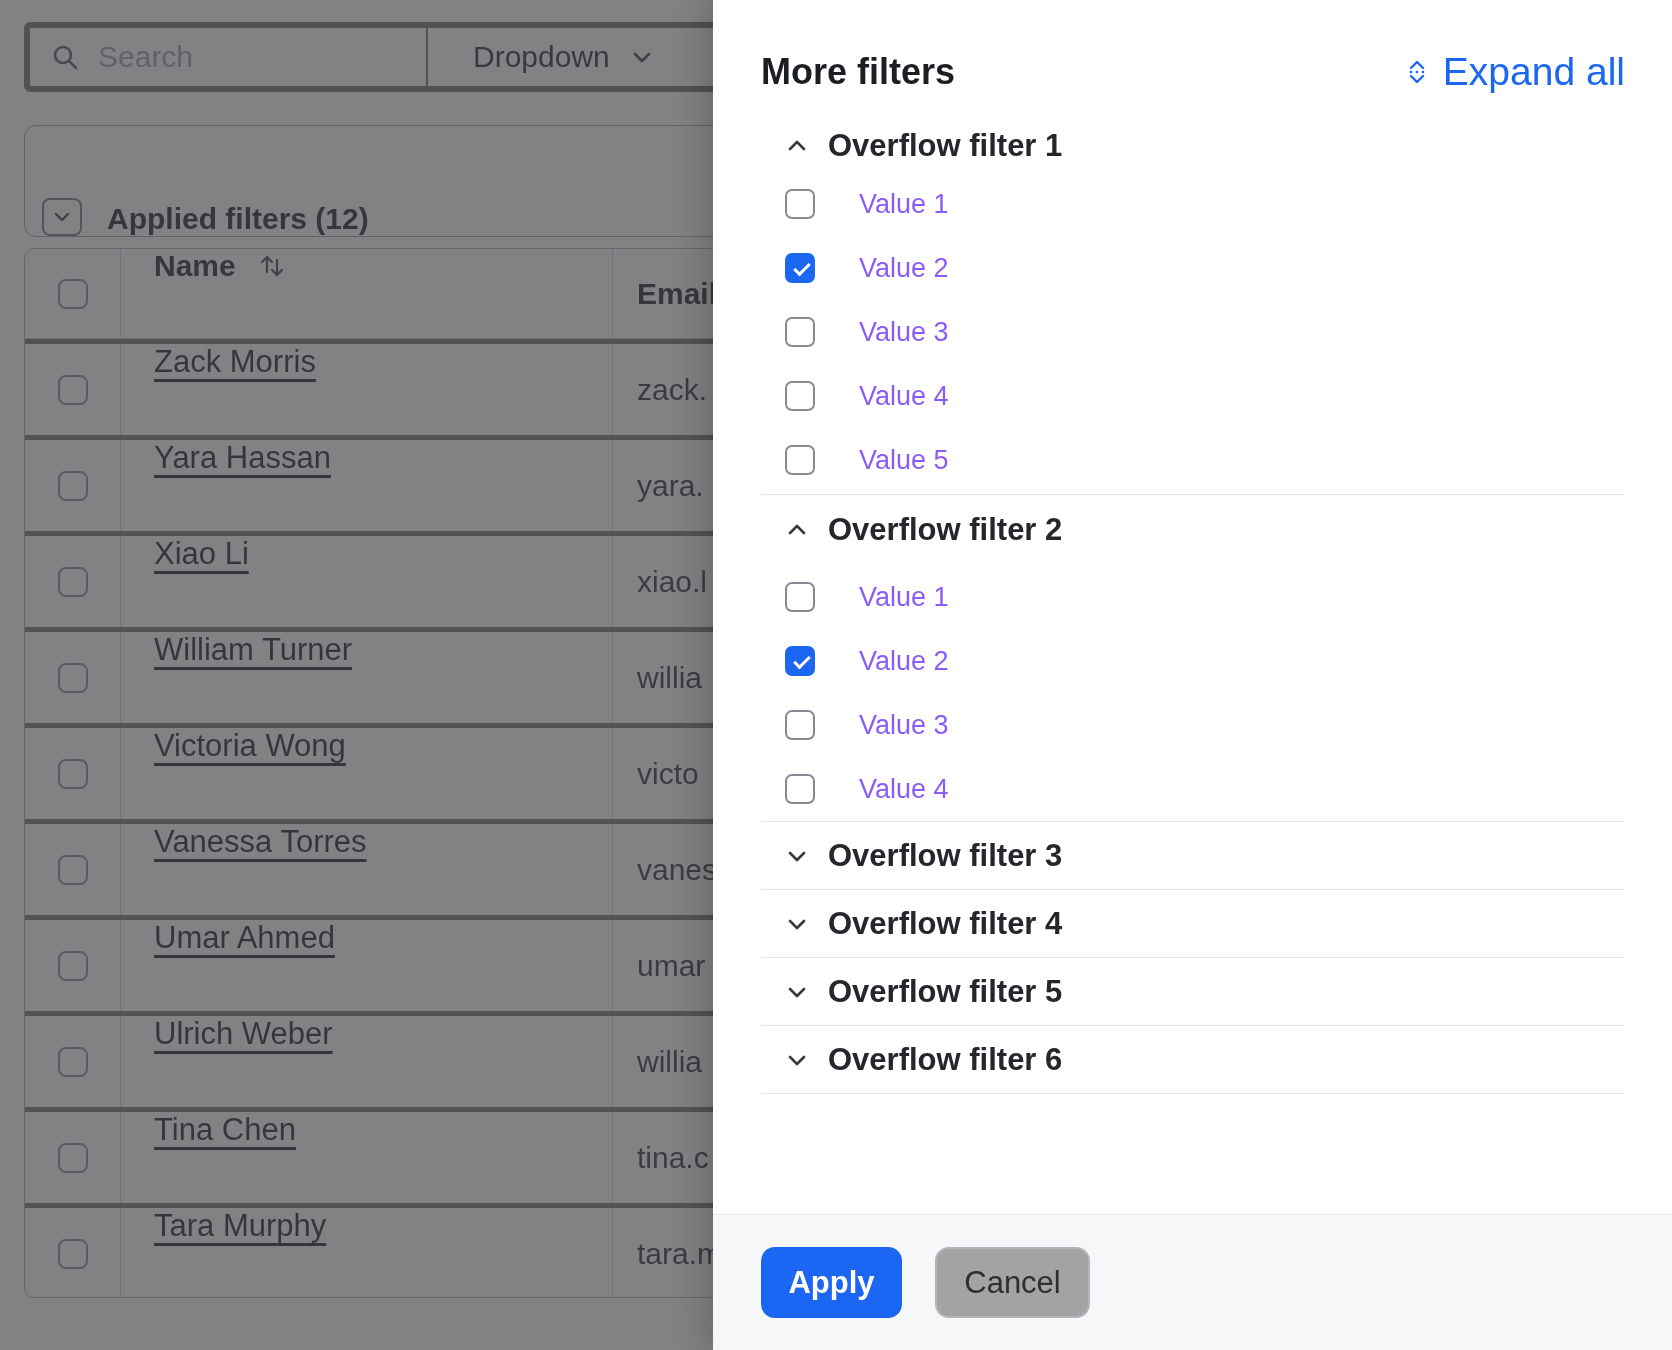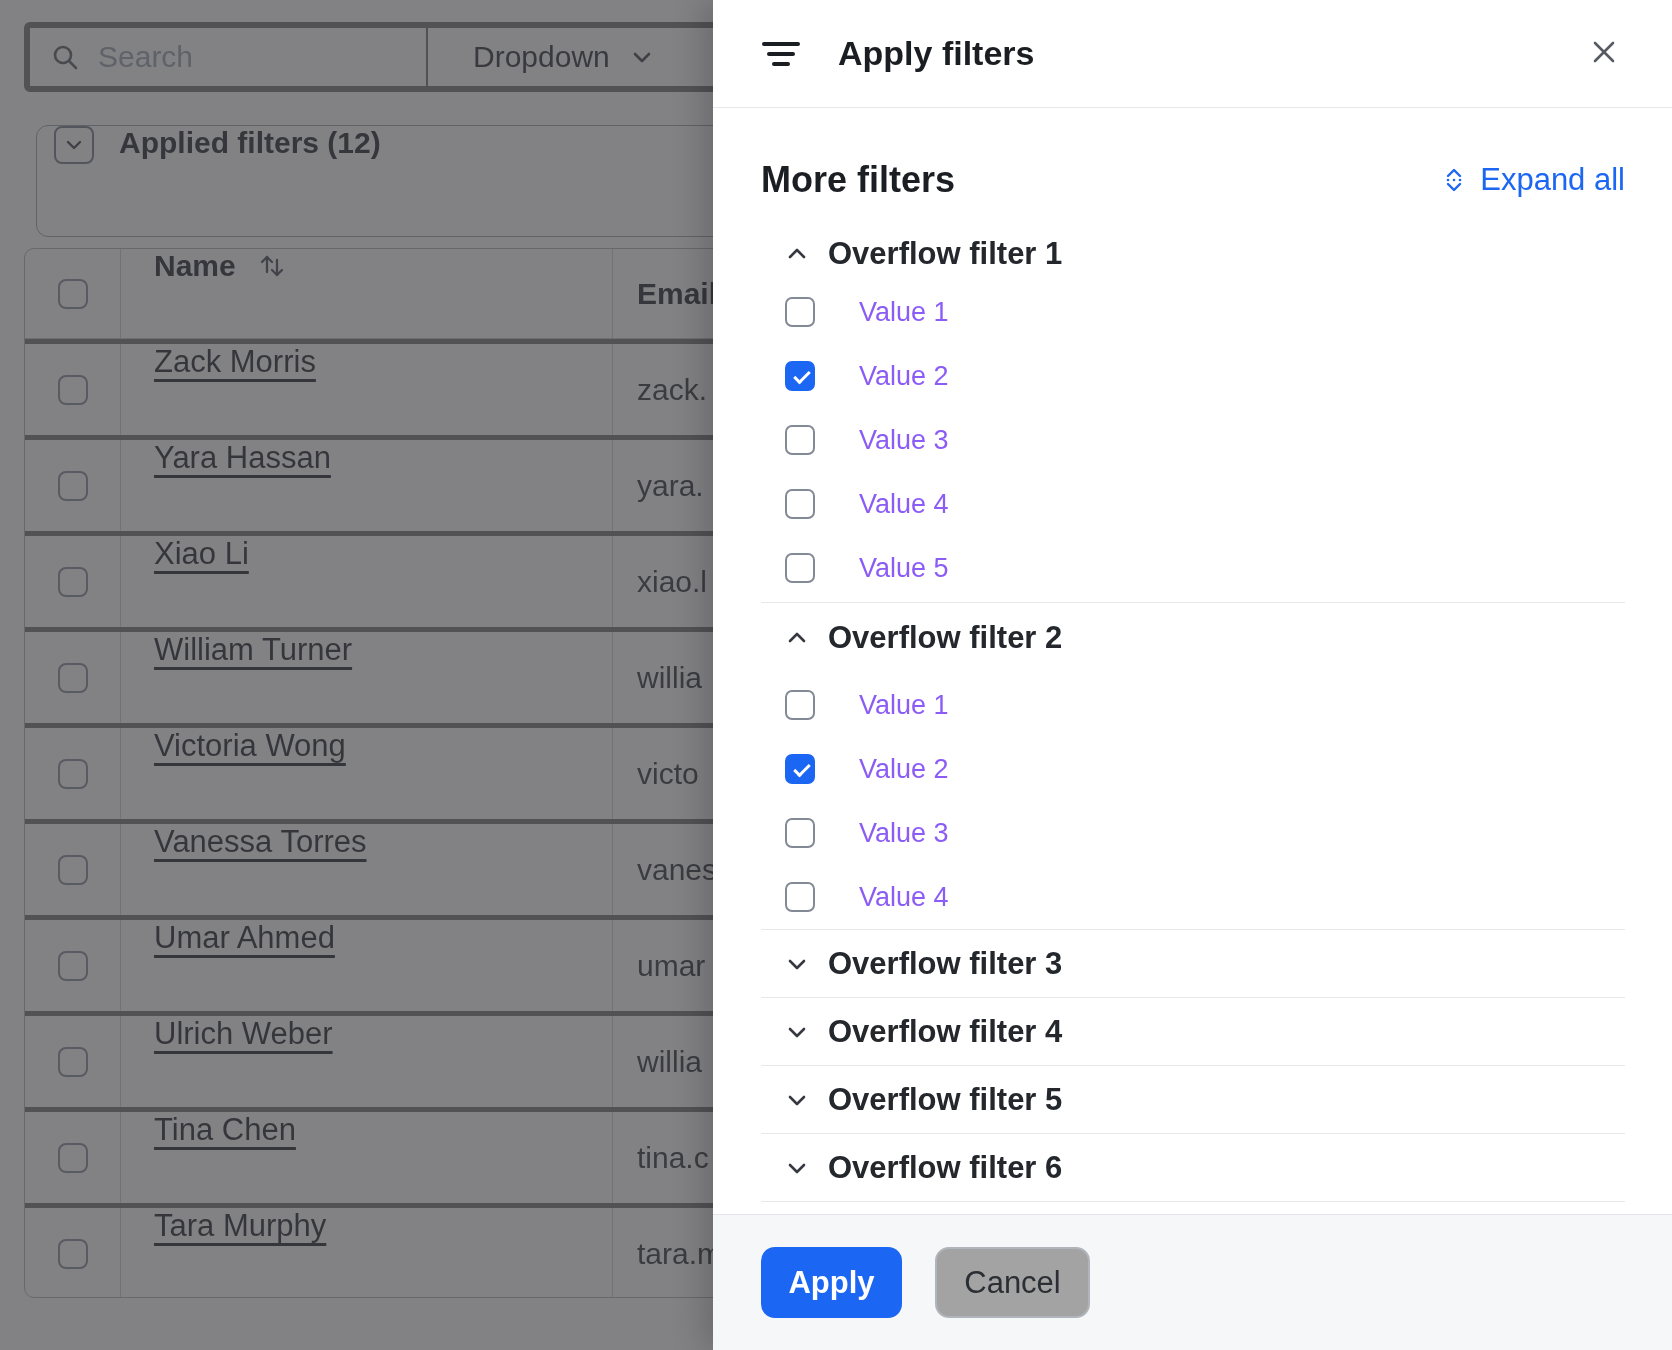--- a/index.html
+++ b/index.html
@@ -12,22 +12,22 @@
 
   .search-group { position:absolute; left:24px; top:22px; width:916px; height:70px;
     border:6px solid #737373; border-radius:6px; display:flex; align-items:center; background:#fff; }
   .search-seg { flex:0 0 396px; display:flex; align-items:center; height:100%; padding-left:20px; }
   .search-placeholder { color:#9aa1ab; font-size:30px; margin-left:18px; }
   .vdiv { width:2px; align-self:stretch; background:#6b7179; }
   .dropdown-seg { display:flex; align-items:center; height:100%; padding-left:45px; }
   .dropdown-label { color:#2a2e34; font-size:30px; font-weight:500; }
   .dropdown-seg .chev { margin-left:18px; }
 
-  .applied-panel { position:absolute; left:36px; top:125px; width:916px; height:112px;
-    border:1.5px solid #9aa0a8; border-radius:12px; background:#fff; display:flex; align-items:flex-start; }
+  .applied-panel { position:absolute; left:24px; top:125px; width:916px; height:112px;
+    border:1.5px solid #9aa0a8; border-radius:12px; background:#fff; display:flex; align-items:flex-end; }
   .applied-chevbtn { width:40px; height:38px; margin-left:17px; border:2px solid #777d86;
     border-radius:8px; display:flex; align-items:center; justify-content:center; background:#fff; }
   .applied-label { margin-left:25px; font-size:30px; font-weight:bold; color:#22252b; }
 
   .table { position:absolute; left:24px; top:248px; width:1060px; height:1050px;
     border:1px solid #aeb3ba; border-radius:10px; background:#fff; overflow:hidden; }
   .trow { display:flex; align-items:center; height:96px; border-top:5px solid #737373; }
   .trow.thead { height:90px; border-top:none; border-bottom:1px solid #c3c7cd; }
   .c1 { flex:0 0 96px; display:flex; align-items:center; justify-content:center;
     align-self:stretch; border-right:1px solid #ccd0d5; }
@@ -50,21 +50,21 @@
   .drawer-header { height:108px; border-bottom:1px solid #e7e8ec; display:flex; align-items:center;
     padding:0 47px 0 48px; position:relative; }
   .drawer-title { font-size:34px; font-weight:bold; color:#1a1d22; margin-left:37px; }
   .close-btn { position:absolute; right:44px; top:28px; width:48px; height:48px; border:none;
     background:transparent; display:flex; align-items:center; justify-content:center; cursor:pointer; }
 
   .drawer-body { padding:0 47px 8px 48px; }
   .heading-row { margin-top:52px; height:40px; display:flex; align-items:center; justify-content:space-between; }
   .more-filters { font-size:36px; font-weight:bold; color:#1b1e23; }
   .expand-all { display:flex; align-items:center; gap:12px; background:none; border:none; cursor:pointer; }
-  .expand-all span { font-size:31px; color:var(--accent,#1b66f2); }
+  .expand-all span { font-size:39px; color:var(--accent,#1b66f2); }
 
   .sec-head { display:flex; align-items:center; padding-left:24px; }
   .sec-head .icon-box { width:24px; display:flex; justify-content:center; }
   .sec-title { margin-left:19px; font-size:31px; font-weight:bold; color:#24272c; }
   .sh-1 { margin-top:28px; height:52px; }
   .sh-2 { height:70px; }
   .sh-collapsed { height:67px; }
 
   .opt-row { height:64px; display:flex; align-items:center; padding-left:24px; }
   .opt-box { width:30px; height:30px; border:2px solid #838a96; border-radius:7px; background:#fff;
@@ -256,38 +256,20 @@
             <span class="email-cell">tara.m</span>
           </div>
       </div>
     </div>
   </div>
 
   <div class="overlay" style="background: rgba(66, 66, 70, 0.66);"></div>
 
   <aside class="drawer">
 
-    <div class="drawer-header">
-      <span>
-        <svg width="40" height="30" viewBox="0 0 40 30">
-          <line x1="3" y1="5" x2="37" y2="5" stroke="#1a1d22" stroke-width="4" stroke-linecap="round"></line>
-          <line x1="8" y1="15" x2="32" y2="15" stroke="#1a1d22" stroke-width="4" stroke-linecap="round"></line>
-          <line x1="13" y1="25" x2="27" y2="25" stroke="#1a1d22" stroke-width="4" stroke-linecap="round"></line>
-        </svg>
-      </span>
-      <h2 class="drawer-title">Apply filters</h2>
-      <button class="close-btn">
-        <span>
-          <svg width="30" height="30" viewBox="0 0 30 30">
-            <line x1="6" y1="6" x2="24" y2="24" stroke="#565b63" stroke-width="2.6" stroke-linecap="round"></line>
-            <line x1="24" y1="6" x2="6" y2="24" stroke="#565b63" stroke-width="2.6" stroke-linecap="round"></line>
-          </svg>
-        </span>
-      </button>
-    </div>
 
     <div class="drawer-body">
 
       <div class="heading-row">
         <h3 class="more-filters">More filters</h3>
         <button class="expand-all">
           <span>
             <svg width="28" height="28" viewBox="0 0 28 28">
               <polyline points="8,10 14,4 20,10" fill="none" stroke="#1b66f2" stroke-width="2.4" stroke-linecap="round" stroke-linejoin="round"></polyline>
               <polyline points="8,18 14,24 20,18" fill="none" stroke="#1b66f2" stroke-width="2.4" stroke-linecap="round" stroke-linejoin="round"></polyline>

